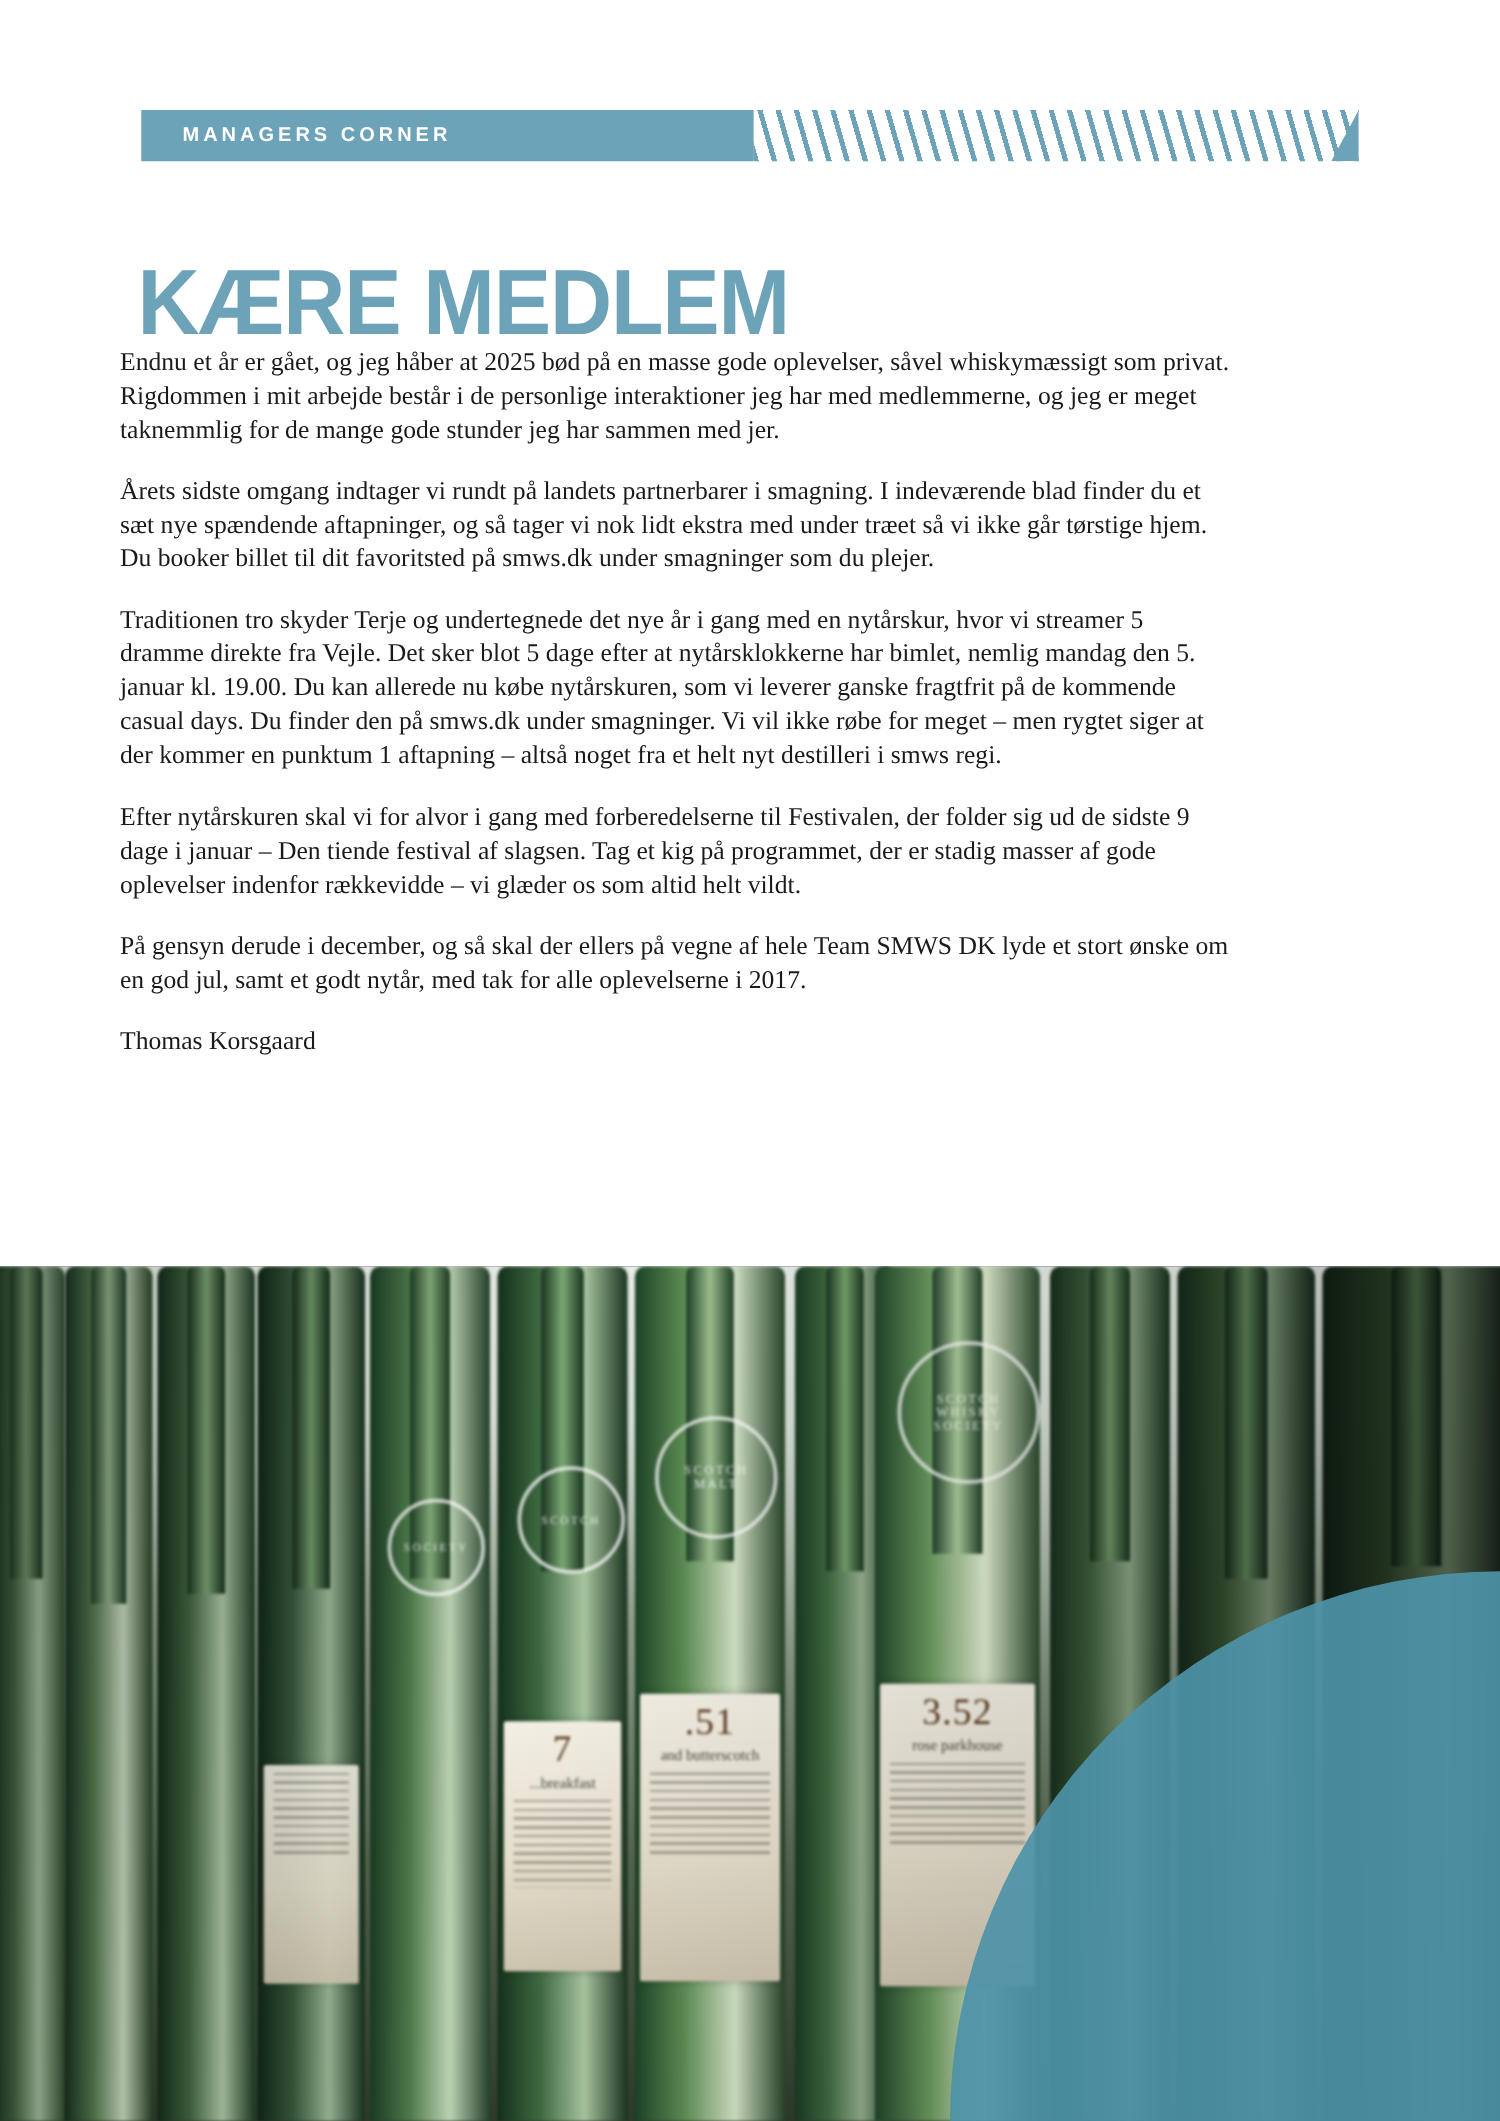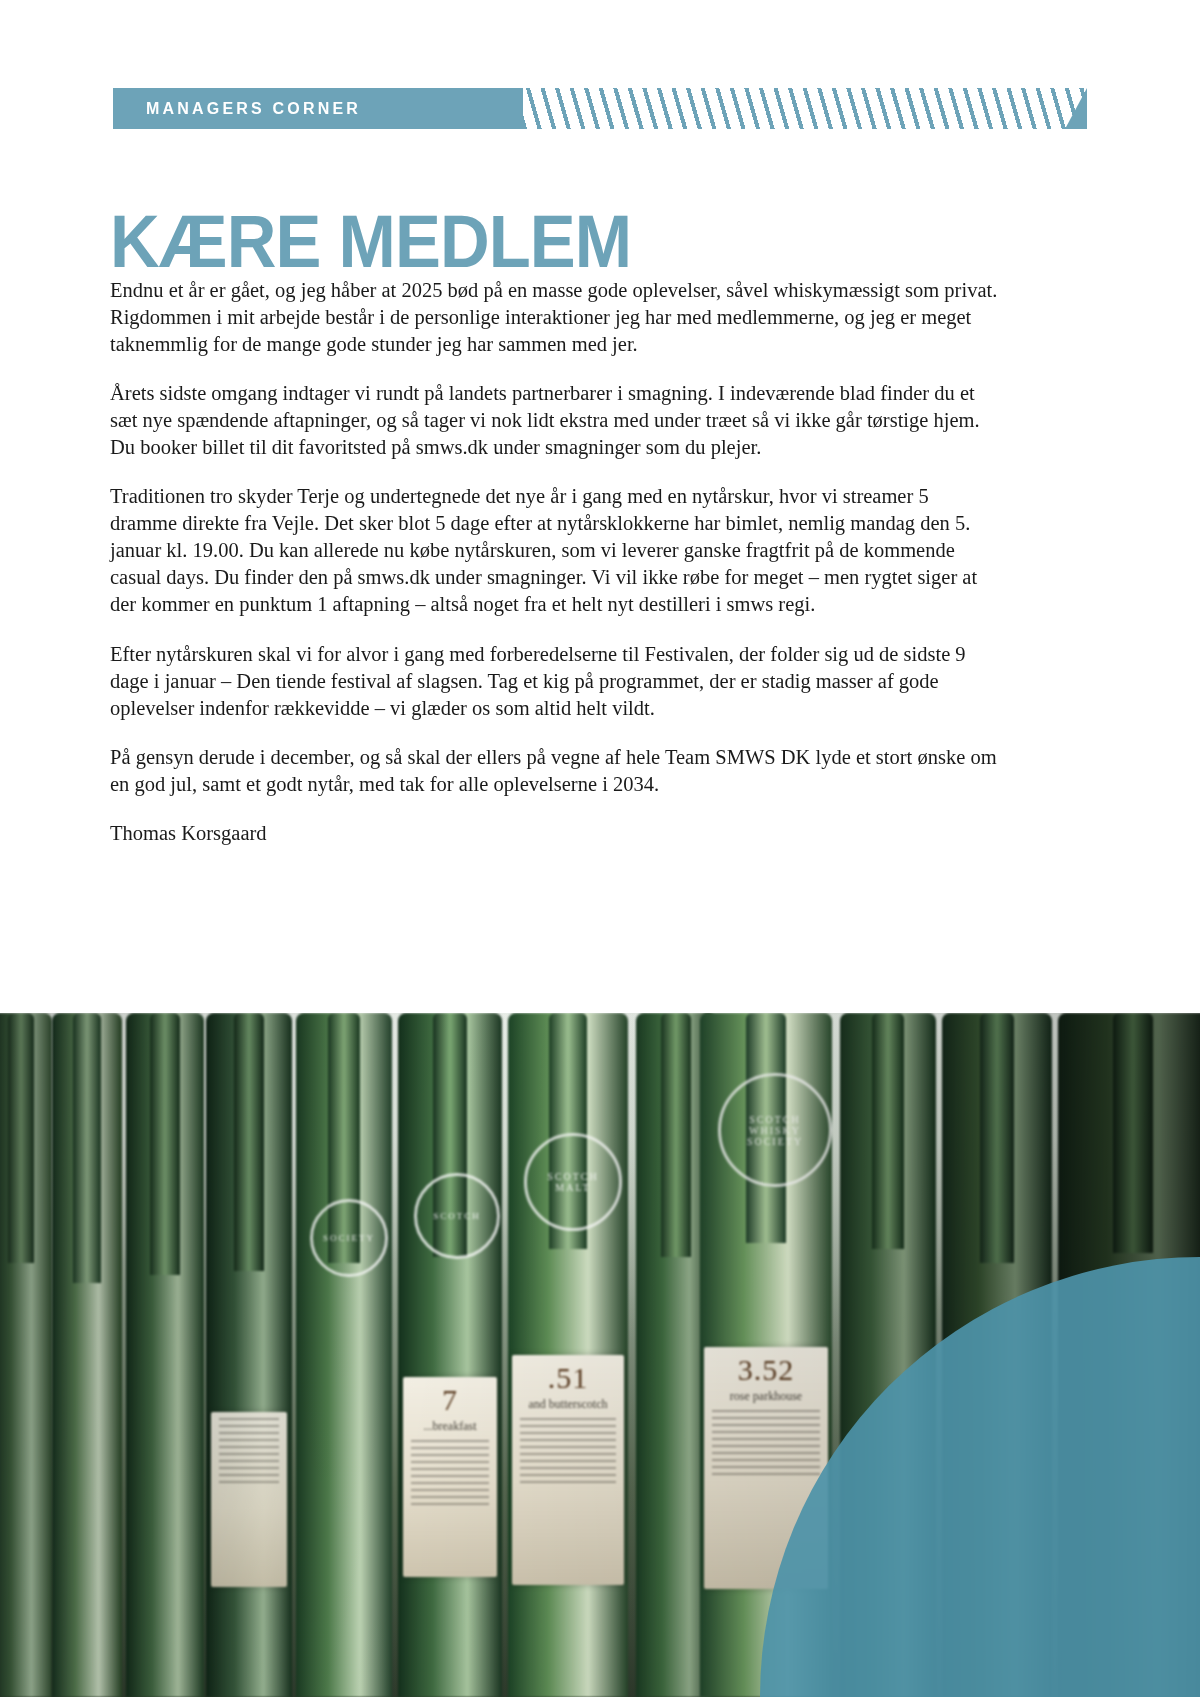--- a/index.html
+++ b/index.html
@@ -28,21 +28,21 @@
     left: 113px;
     top: 88px;
     width: 974px;
     height: 41px;
     display: flex;
     align-items: stretch;
   }
   .header-label {
     position: relative;
     background: #6da3b8;
-    width: 410px;
+    width: 490px;
     display: flex;
     align-items: center;
     padding-left: 33px;
     box-sizing: border-box;
   }
   .header-label::after {
     content: "";
     position: absolute;
     right: -20px;
     top: 0;
@@ -96,21 +96,21 @@
     letter-spacing: -1px;
     line-height: 1;
     transform: scaleX(0.93);
     transform-origin: left top;
     white-space: nowrap;
   }
 
   
   .body-copy {
     position: absolute;
-    left: 110px;
+    left: 96px;
     top: 277px;
     width: 890px;
   }
   .body-copy p {
     margin: 0 0 22px 0;
     font-family: "Liberation Serif", serif;
     font-size: 20.5px;
     line-height: 1.32;
     color: #1a1a1a;
     text-align: left;
@@ -237,21 +237,21 @@
     <div class="header-stripes"></div>
   </div>
 
   <h1 class="title">KÆRE MEDLEM</h1>
 
   <div class="body-copy">
     <p>Endnu et år er gået, og jeg håber at 2025 bød på en masse gode oplevelser, såvel whiskymæssigt som privat. Rigdommen i mit arbejde består i de personlige interaktioner jeg har med medlemmerne, og jeg er meget taknemmlig for de mange gode stunder jeg har sammen med jer.</p>
     <p> Årets sidste omgang indtager vi rundt på landets partnerbarer i smagning. I indeværende blad finder du et sæt nye spændende aftapninger, og så tager vi nok lidt ekstra med under træet så vi ikke går tørstige hjem. Du booker billet til dit favoritsted på smws.dk under smagninger som du plejer.</p>
     <p>Traditionen tro skyder Terje og undertegnede det nye år i gang med en nytårskur, hvor vi streamer 5 dramme direkte fra Vejle. Det sker blot 5 dage efter at nytårsklokkerne har bimlet, nemlig mandag den 5. januar kl. 19.00. Du kan allerede nu købe nytårskuren, som vi leverer ganske fragtfrit på de kommende casual days. Du finder den på smws.dk under smagninger. Vi vil ikke røbe for meget – men rygtet siger at der kommer en punktum 1 aftapning – altså noget fra et helt nyt destilleri i smws regi.</p>
     <p>Efter nytårskuren skal vi for alvor i gang med forberedelserne til Festivalen, der folder sig ud de sidste 9 dage i januar – Den tiende festival af slagsen. Tag et kig på programmet, der er stadig masser af gode oplevelser indenfor rækkevidde – vi glæder os som altid helt vildt.</p>
-    <p>På gensyn derude i december, og så skal der ellers på vegne af hele Team SMWS DK lyde et stort ønske om en god jul, samt et godt nytår, med tak for alle oplevelserne i 2034.</p>
+    <p>På gensyn derude i december, og så skal der ellers på vegne af hele Team SMWS DK lyde et stort ønske om en god jul, samt et godt nytår, med tak for alle oplevelserne i 2017.</p>
     <p class="signature">Thomas Korsgaard</p>
   </div>
 
   <div class="photo">
     <div class="photo-bg"></div>
 
     <div class="bottle" style="left:-10px; width:62px; height:684px; background:linear-gradient(90deg,#12261a,#3c5c3b,#9fb89a,#2f4a2e);">
       <div class="neck" style="width:26px;height:250px;background:linear-gradient(90deg,#1b3320,#6d8f68,#1b3320);"></div>
     </div>
     <div class="bottle" style="left:52px; width:70px; height:684px; background:linear-gradient(90deg,#16301f,#54784f,#c3d4bb,#264224);">

